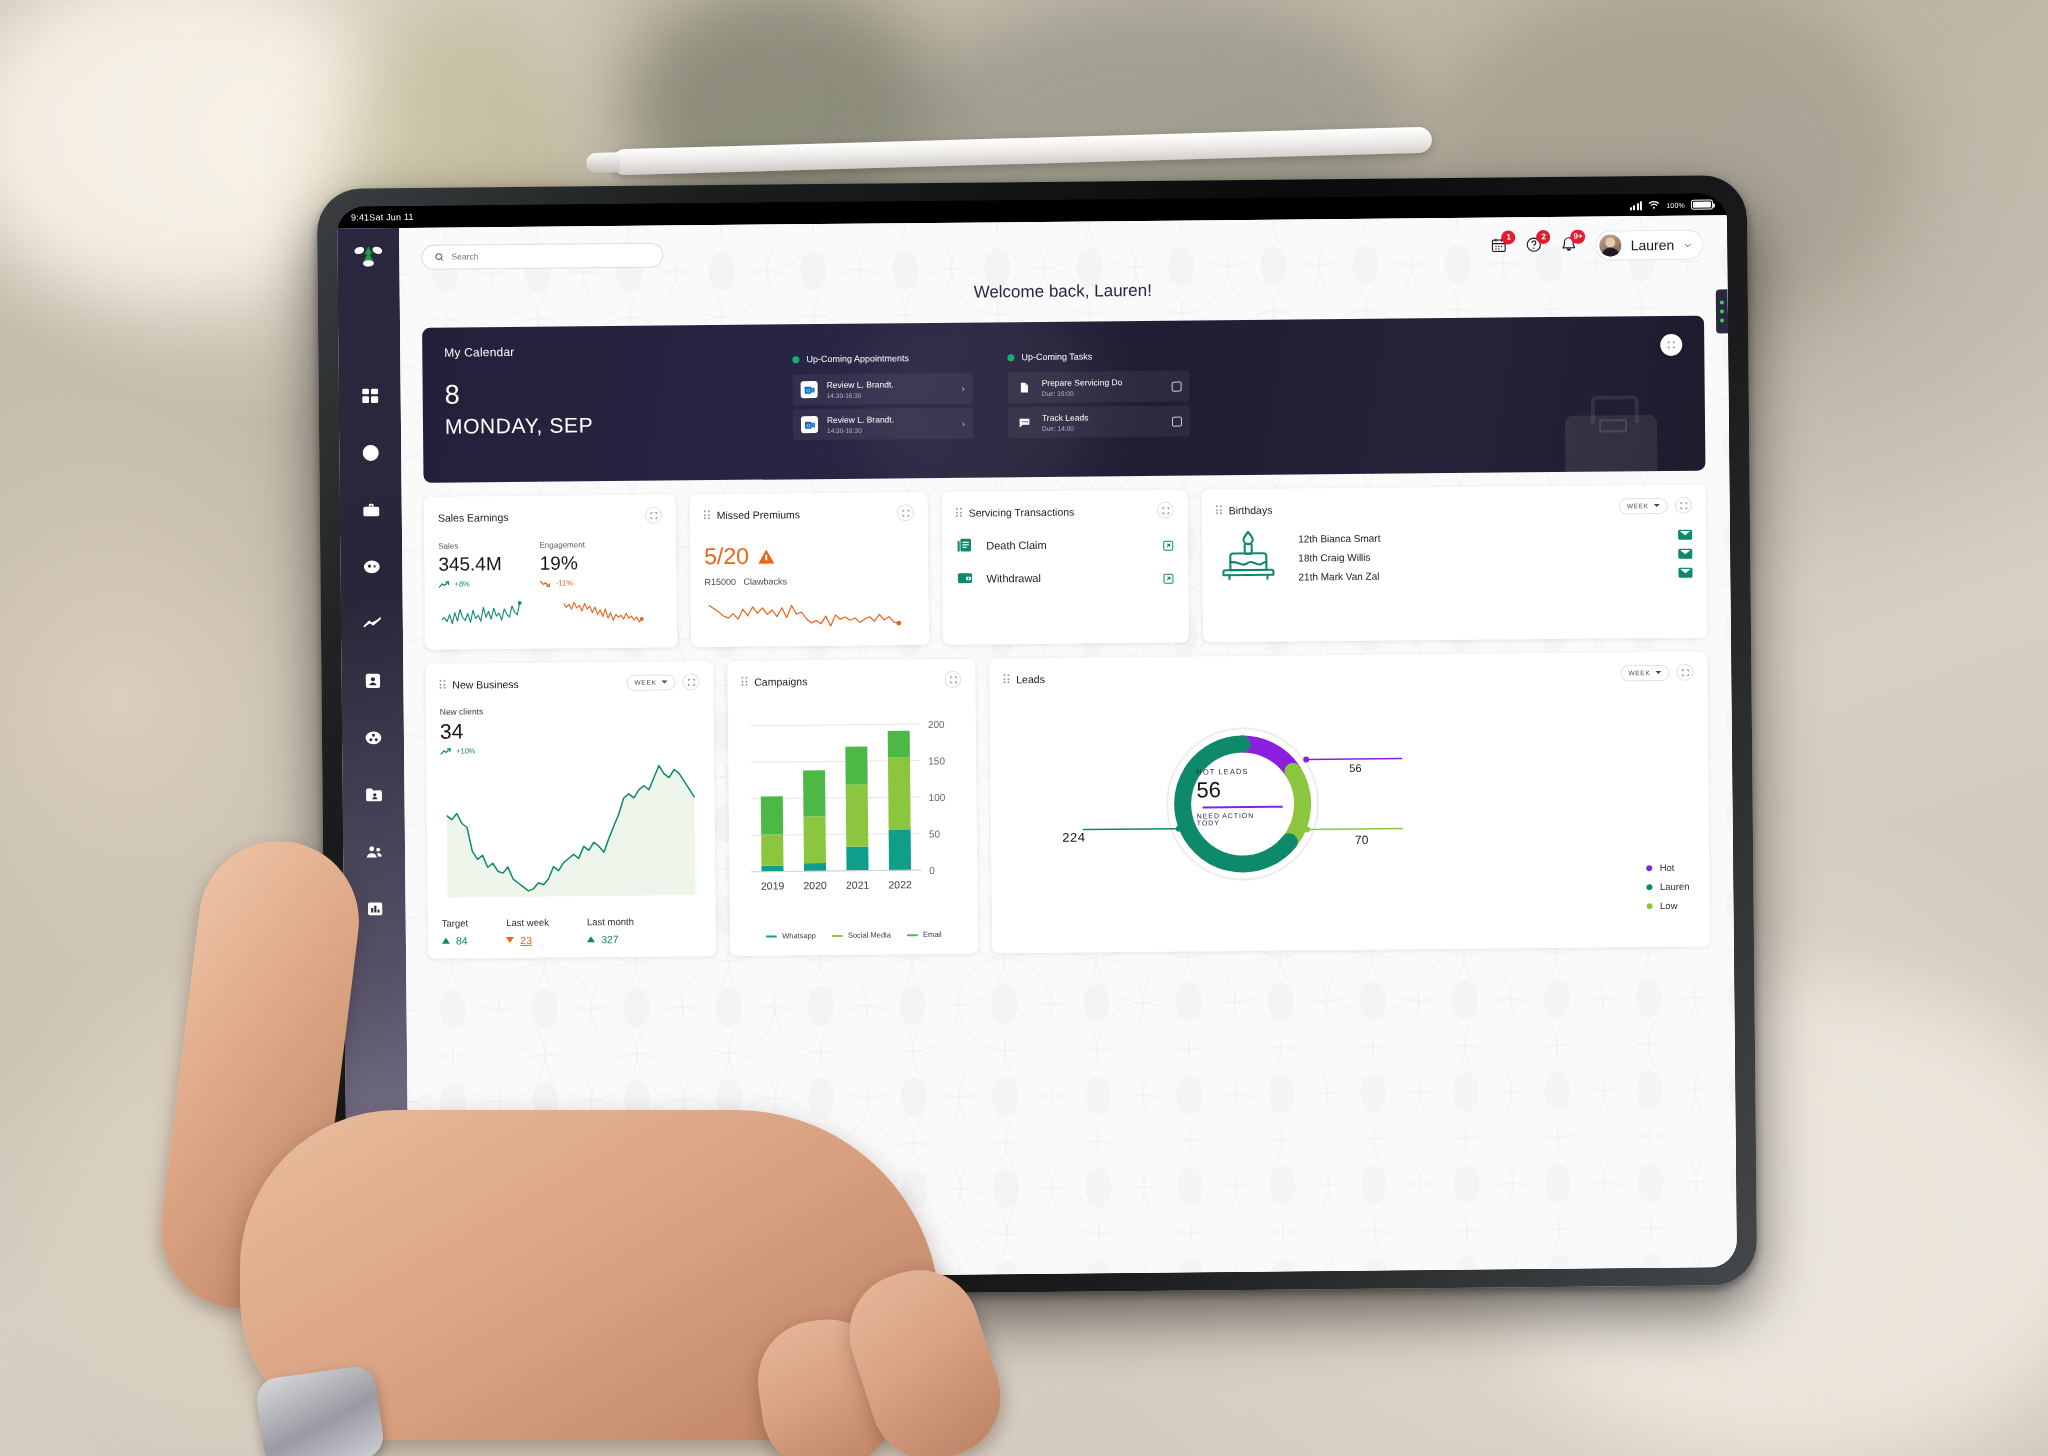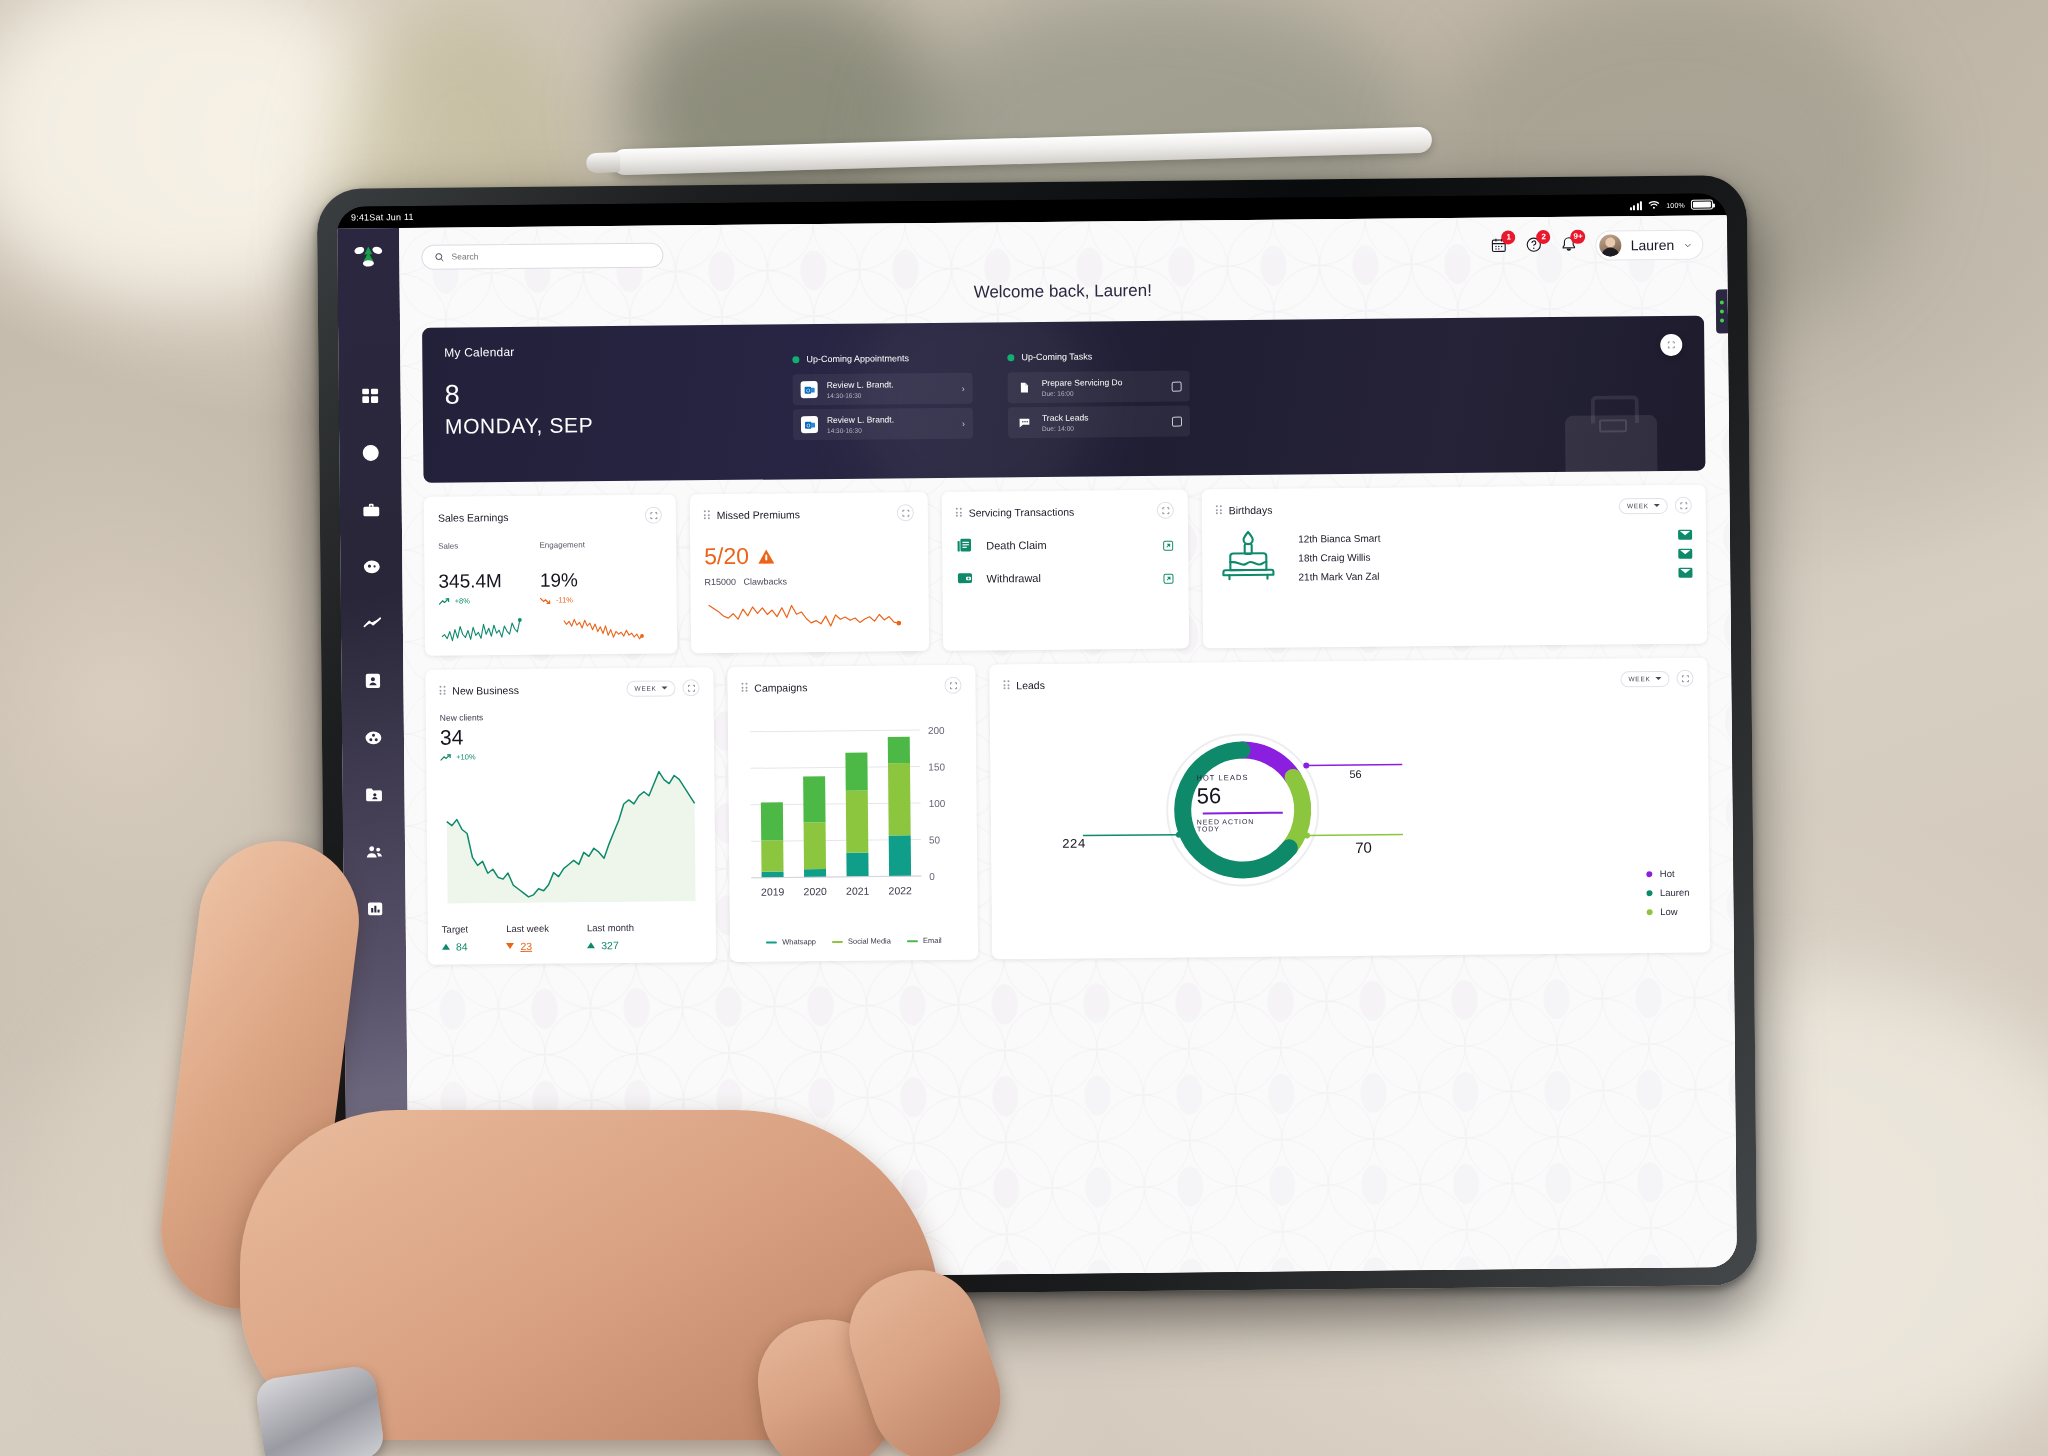--- a/index.html
+++ b/index.html
@@ -223,21 +223,21 @@
   .expand-sq{
     width:17px;height:17px;border-radius:50%;border:1px solid #e3e0e8;display:flex;
     align-items:center;justify-content:center;cursor:pointer;
   }
   .expand-sq svg,.expand-round svg{width:8px;height:8px;stroke:#3b3749;stroke-width:1.6;fill:none;}
 
   
   .c-sales{flex:0 0 252px;}
   .metrics{display:flex;gap:38px;margin-top:16px;}
   .mlabel{font-size:8px;color:#5b5767;}
-  .mvalue{font-size:19px;color:#17141f;margin-top:21px;line-height:1;}
+  .mvalue{font-size:19px;color:#17141f;margin-top:4px;line-height:1;}
   .mdelta{display:flex;align-items:center;gap:5px;font-size:7.5px;margin-top:6px;}
   .mdelta.up{color:#0e8a6b;} .mdelta.down{color:#ec6319;}
   .sparks{display:flex;gap:38px;margin-top:12px;}
 
   
   .c-missed{flex:0 0 238px;}
   .big-orange{font-size:23px;color:#ec6319;display:flex;align-items:center;gap:9px;margin-top:20px;}
   .warn{width:0;height:0;border-left:8px solid transparent;border-right:8px solid transparent;border-bottom:14px solid #ec6319;position:relative;}
   .warn:after{content:"";position:absolute;left:-1.2px;top:5px;width:2.4px;height:6px;background:#fff;border-radius:1px;}
   .sub-orange{font-size:9px;color:#4c4858;margin-top:7px;}
@@ -961,21 +961,21 @@
 
                   <div style="position:absolute;left:192px;top:78px;width:92px;text-align:left;">
                     <div style="font-size:7.5px;letter-spacing:1.1px;color:#2b2740;">HOT LEADS</div>
                     <div style="font-size:22px;color:#17141f;line-height:1.1;margin-top:2px;">56</div>
                     <div style="height:1.6px;background:#8b1fe0;margin:4px 6px;"></div>
                     <div style="font-size:7px;letter-spacing:.9px;color:#2b2740;">NEED ACTION</div>
                     <div style="font-size:7px;letter-spacing:.9px;color:#2b2740;">TODY</div>
                   </div>
 
                   <div style="position:absolute;left:345px;top:74px;font-size:11px;color:#17141f;">56</div>
-                  <div style="position:absolute;left:350px;top:145px;font-size:15px;color:#17141f;">70</div>
+                  <div style="position:absolute;left:350px;top:145px;font-size:12px;color:#17141f;">70</div>
                   <div style="position:absolute;left:57px;top:140px;font-size:13px;color:#17141f;font-family:Liberation Mono, monospace;">224</div>
 
                   <div class="leads-legend">
                     <span class="ll">
                         <span class="d" style="background:#8b1fe0"></span>
                         <span>Hot</span>
                       </span>
                     <span class="ll">
                         <span class="d" style="background:#0e8a6b"></span>
                         <span>Lauren</span>

